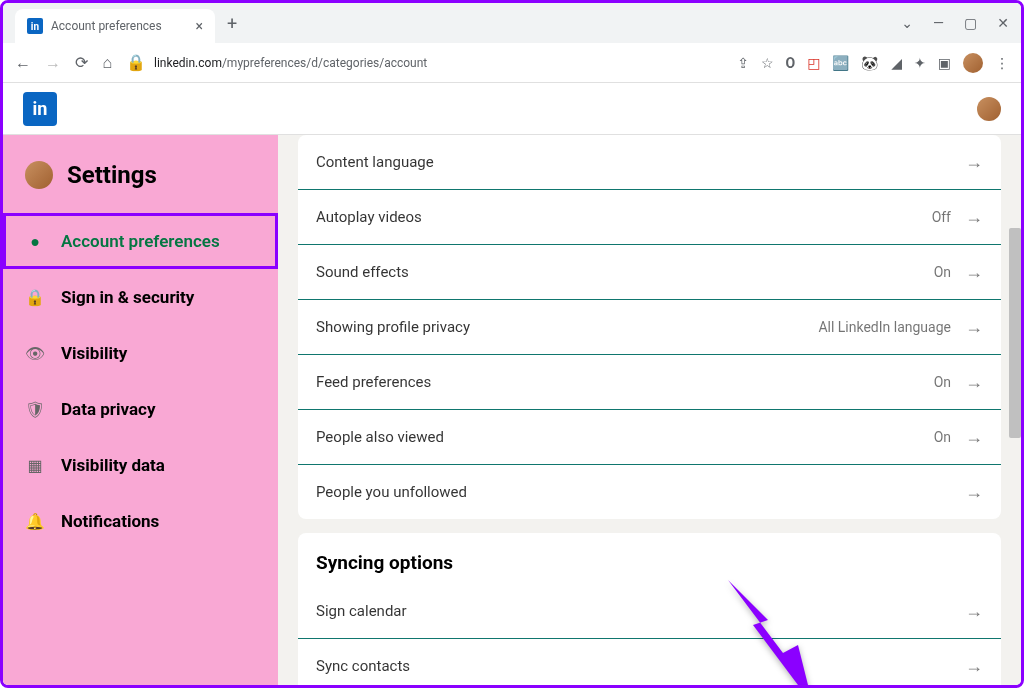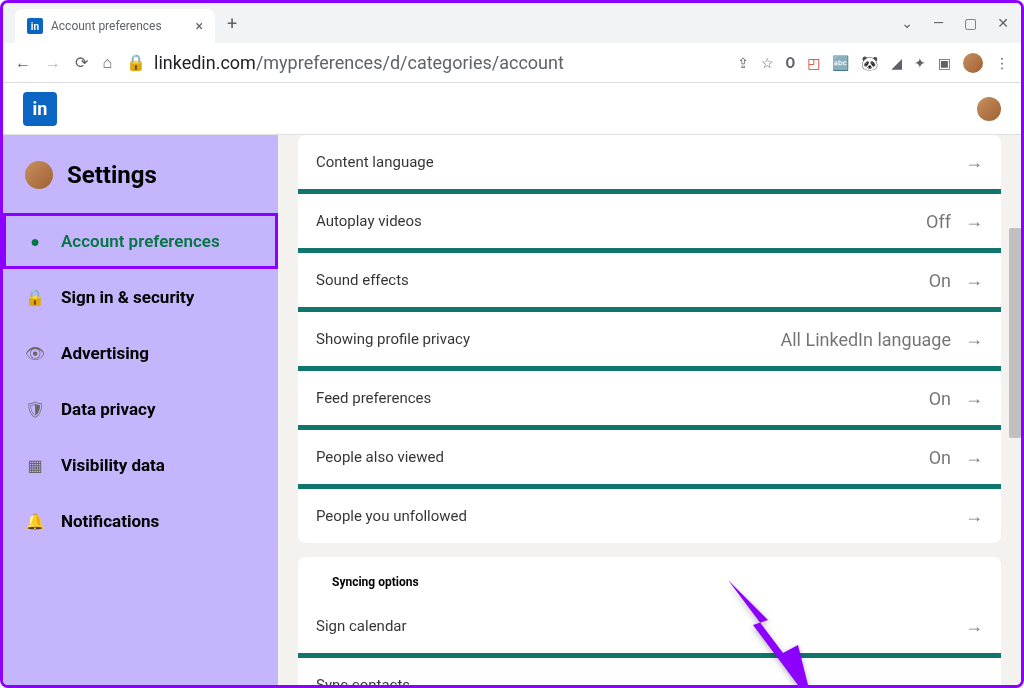--- a/index.html
+++ b/index.html
@@ -9,50 +9,50 @@
   .favicon{width:16px;height:16px;background:#0a66c2;border-radius:2px;display:flex;align-items:center;justify-content:center;color:#fff;font-size:10px;font-weight:700}
   .tab-title{font-size:12px;color:#5f6368;flex:1}
   .tab-close{color:#5f6368;font-size:14px;cursor:pointer}
   .new-tab{margin-left:12px;color:#5f6368;font-size:18px;cursor:pointer}
   .win-controls{position:absolute;right:12px;top:0;height:40px;display:flex;align-items:center;gap:20px;color:#5f6368}
   .win-controls span{font-size:14px;cursor:pointer}
   .chrome-bar{height:40px;display:flex;align-items:center;padding:0 12px;gap:14px;border-bottom:1px solid #e0e0e0}
   .nav-icon{color:#5f6368;font-size:16px;cursor:pointer}
   .nav-icon.dis{color:#bbb}
   .url-area{flex:1;display:flex;align-items:center;gap:8px}
-  .url-text{font-size:18px;color:#202124}
+  .url-text{font-size:12px;color:#202124}
   .url-host{color:#202124}
   .url-path{color:#5f6368}
   .ext-icons{display:flex;align-items:center;gap:12px}
   .ext-icons span{font-size:14px;color:#5f6368;cursor:pointer}
   .ext-red{color:#d93025;font-weight:700}
   .ext-avatar{width:20px;height:20px;border-radius:50%;background:linear-gradient(135deg,#c89060,#a06030)}
   .page{height:605px;display:flex;flex-direction:column}
   .li-header{height:52px;border-bottom:1px solid #e0e0e0;display:flex;align-items:center;justify-content:space-between;padding:0 20px}
   .li-logo{width:34px;height:34px;background:#0a66c2;border-radius:4px;display:flex;align-items:center;justify-content:center;color:#fff;font-weight:700;font-size:18px}
   .li-avatar{width:24px;height:24px;border-radius:50%;background:linear-gradient(135deg,#c89060,#a06030)}
   .main{flex:1;display:flex;background:#f3f2ef;overflow:hidden}
-  .sidebar{width:275px;background:#c4b5fd;padding-top:20px}
+  .sidebar{width:275px;background:#f9a8d4;padding-top:20px}
   .settings-hdr{display:flex;align-items:center;gap:14px;padding:6px 22px 24px}
   .settings-avatar{width:28px;height:28px;border-radius:50%;background:linear-gradient(135deg,#c89060,#a06030)}
   .settings-title{font-size:24px;font-weight:700;color:#000}
   .nav-item{display:flex;align-items:center;gap:16px;padding:18px 22px;cursor:pointer}
   .nav-item .ico{width:20px;font-size:16px;color:#666;text-align:center}
   .nav-item .lbl{font-size:17px;color:#000;font-weight:700}
   .nav-item.active{outline:3px solid #8b00ff;outline-offset:-3px}
   .nav-item.active .ico{color:#057642}
   .nav-item.active .lbl{color:#057642;font-weight:600}
   .content{flex:1;padding:0 20px;overflow-y:auto;position:relative}
   .card{background:#fff;border-radius:8px;margin-bottom:14px}
-  .section-title{font-size:12px;font-weight:700;padding:18px 34px 10px;color:#000}
-  .row{display:flex;align-items:center;justify-content:space-between;padding:16px 18px;border-bottom:5px solid #0f766e;cursor:pointer}
+  .section-title{font-size:19px;font-weight:700;padding:18px 18px 10px;color:#000}
+  .row{display:flex;align-items:center;justify-content:space-between;padding:16px 18px;border-bottom:1px solid #0f766e;cursor:pointer}
   .row:last-child{border-bottom:none}
   .row-label{font-size:15px;color:rgba(0,0,0,0.8)}
   .row-right{display:flex;align-items:center;gap:14px}
-  .row-value{font-size:18px;color:rgba(0,0,0,0.55)}
+  .row-value{font-size:14px;color:rgba(0,0,0,0.55)}
   .arrow{color:rgba(0,0,0,0.55);font-size:18px}
   .pointer{position:absolute;left:440px;top:440px;z-index:10}
   .pointer svg{filter:drop-shadow(0 2px 3px rgba(0,0,0,0.3))}
   .scrollbar{position:absolute;right:0;top:225px;width:12px;height:210px;background:#c0c0c0;border-radius:2px}
 </style>
 </head>
 <body>
 
 <div class="chrome-top">
   <div class="tab">
@@ -111,21 +111,21 @@
           <div class="nav-item active">
             <span class="ico">●</span>
             <span class="lbl">Account preferences</span>
           </div>
           <div class="nav-item">
             <span class="ico">🔒</span>
             <span class="lbl">Sign in &amp; security</span>
           </div>
           <div class="nav-item">
             <span class="ico">👁</span>
-            <span class="lbl">Advertising</span>
+            <span class="lbl">Visibility</span>
           </div>
           <div class="nav-item">
             <span class="ico">🛡</span>
             <span class="lbl">Data privacy</span>
           </div>
           <div class="nav-item">
             <span class="ico">▦</span>
             <span class="lbl">Visibility data</span>
           </div>
           <div class="nav-item">

